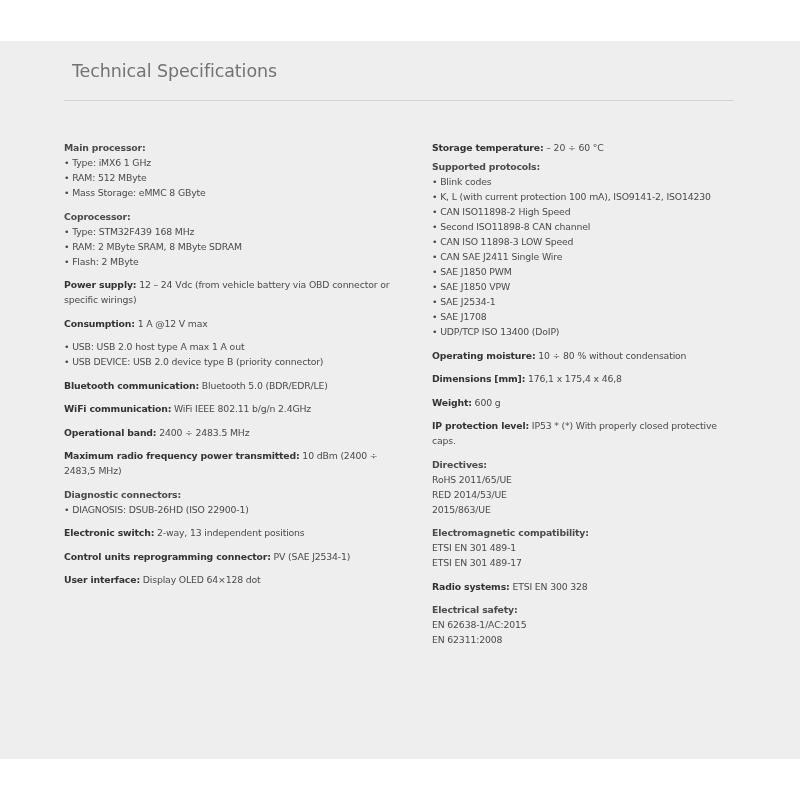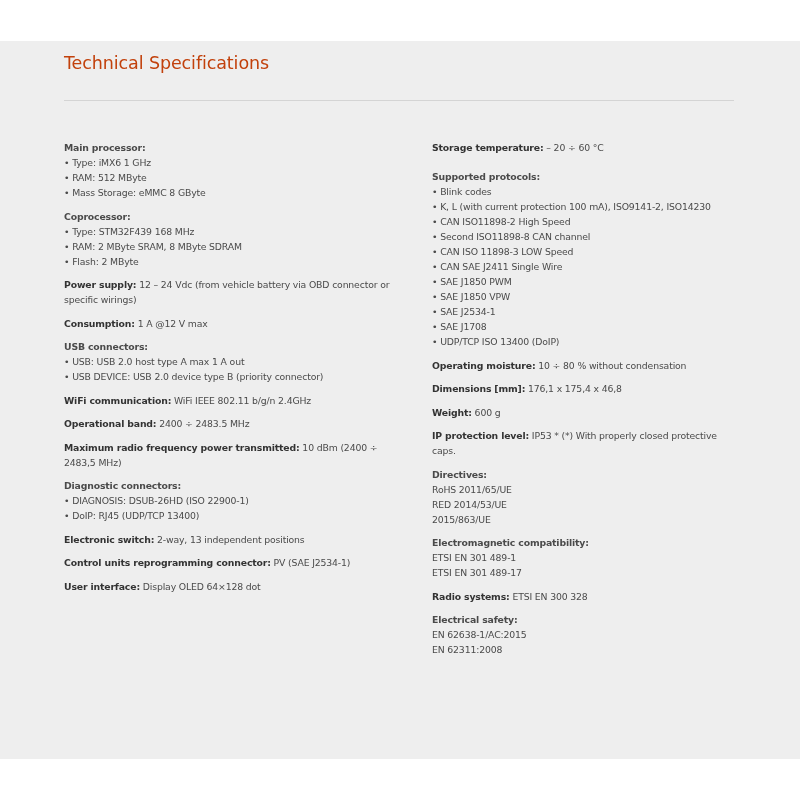--- a/index.html
+++ b/index.html
@@ -19,26 +19,26 @@
       left: 0;
       top: 41px;
       width: 800px;
       height: 718px;
       background: #eeeeee;
     }
     .title {
       position: absolute;
       left: 64px;
       top: 53px;
-      margin: 0;
+      margin: 8px;
       font-family: "DejaVu Sans", sans-serif;
       font-weight: normal;
       font-size: 17.5px;
       letter-spacing: -0.1px;
-      color: #c2410c;
+      color: #737373;
     }
     .divider {
       position: absolute;
       left: 64px;
       top: 100px;
       width: 670px;
       height: 1px;
       background: #d4d4d4;
     }
     .col {
@@ -46,21 +46,21 @@
       top: 140px;
       font-size: 9.3px;
       line-height: 15px;
       letter-spacing: -0.15px;
     }
     .col-left { left: 64px; width: 345px; }
     .col-right { left: 432px; width: 305px; }
     .spec {
       margin: 0 0 8.5px 0;
     }
-    .spec.tight { margin-bottom: 14px; }
+    .spec.tight { margin-bottom: 4px; }
     .label {
       font-weight: bold;
       color: #333333;
     }
     .value { color: #4a4a4a; }
     .line { display: block; color: #4a4a4a; }
     .bullet::before { content: "\2022\00a0"; }
   </style>
 </head>
 <body>
@@ -89,42 +89,43 @@
 
   <div class="spec">
     <span class="label">Power supply:</span><span class="value"> 12 – 24 Vdc (from vehicle battery via OBD connector or specific wirings)</span>
   </div>
 
   <div class="spec">
     <span class="label">Consumption:</span><span class="value"> 1 A @12 V max</span>
   </div>
 
   <div class="spec">
-    <span class="label line">USB connectors:</span>
     <span class="line bullet">USB: USB 2.0 host type A max 1 A out</span>
     <span class="line bullet">USB DEVICE: USB 2.0 device type B (priority connector)</span>
   </div>
 
+  <div class="spec">
+    <span class="label">Bluetooth communication:</span><span class="value"> Bluetooth 5.0 (BDR/EDR/LE)</span>
+  </div>
 
   <div class="spec">
     <span class="label">WiFi communication:</span><span class="value"> WiFi IEEE 802.11 b/g/n 2.4GHz</span>
   </div>
 
   <div class="spec">
     <span class="label">Operational band:</span><span class="value"> 2400 ÷ 2483.5 MHz</span>
   </div>
 
   <div class="spec">
     <span class="label">Maximum radio frequency power transmitted:</span><span class="value"> 10 dBm (2400 ÷ 2483,5 MHz)</span>
   </div>
 
   <div class="spec">
     <span class="label line">Diagnostic connectors:</span>
     <span class="line bullet">DIAGNOSIS: DSUB-26HD (ISO 22900-1)</span>
-    <span class="line bullet">DoIP: RJ45 (UDP/TCP 13400)</span>
   </div>
 
   <div class="spec">
     <span class="label">Electronic switch:</span><span class="value"> 2-way, 13 independent positions</span>
   </div>
 
   <div class="spec">
     <span class="label">Control units reprogramming connector:</span><span class="value"> PV (SAE J2534-1)</span>
   </div>
 

